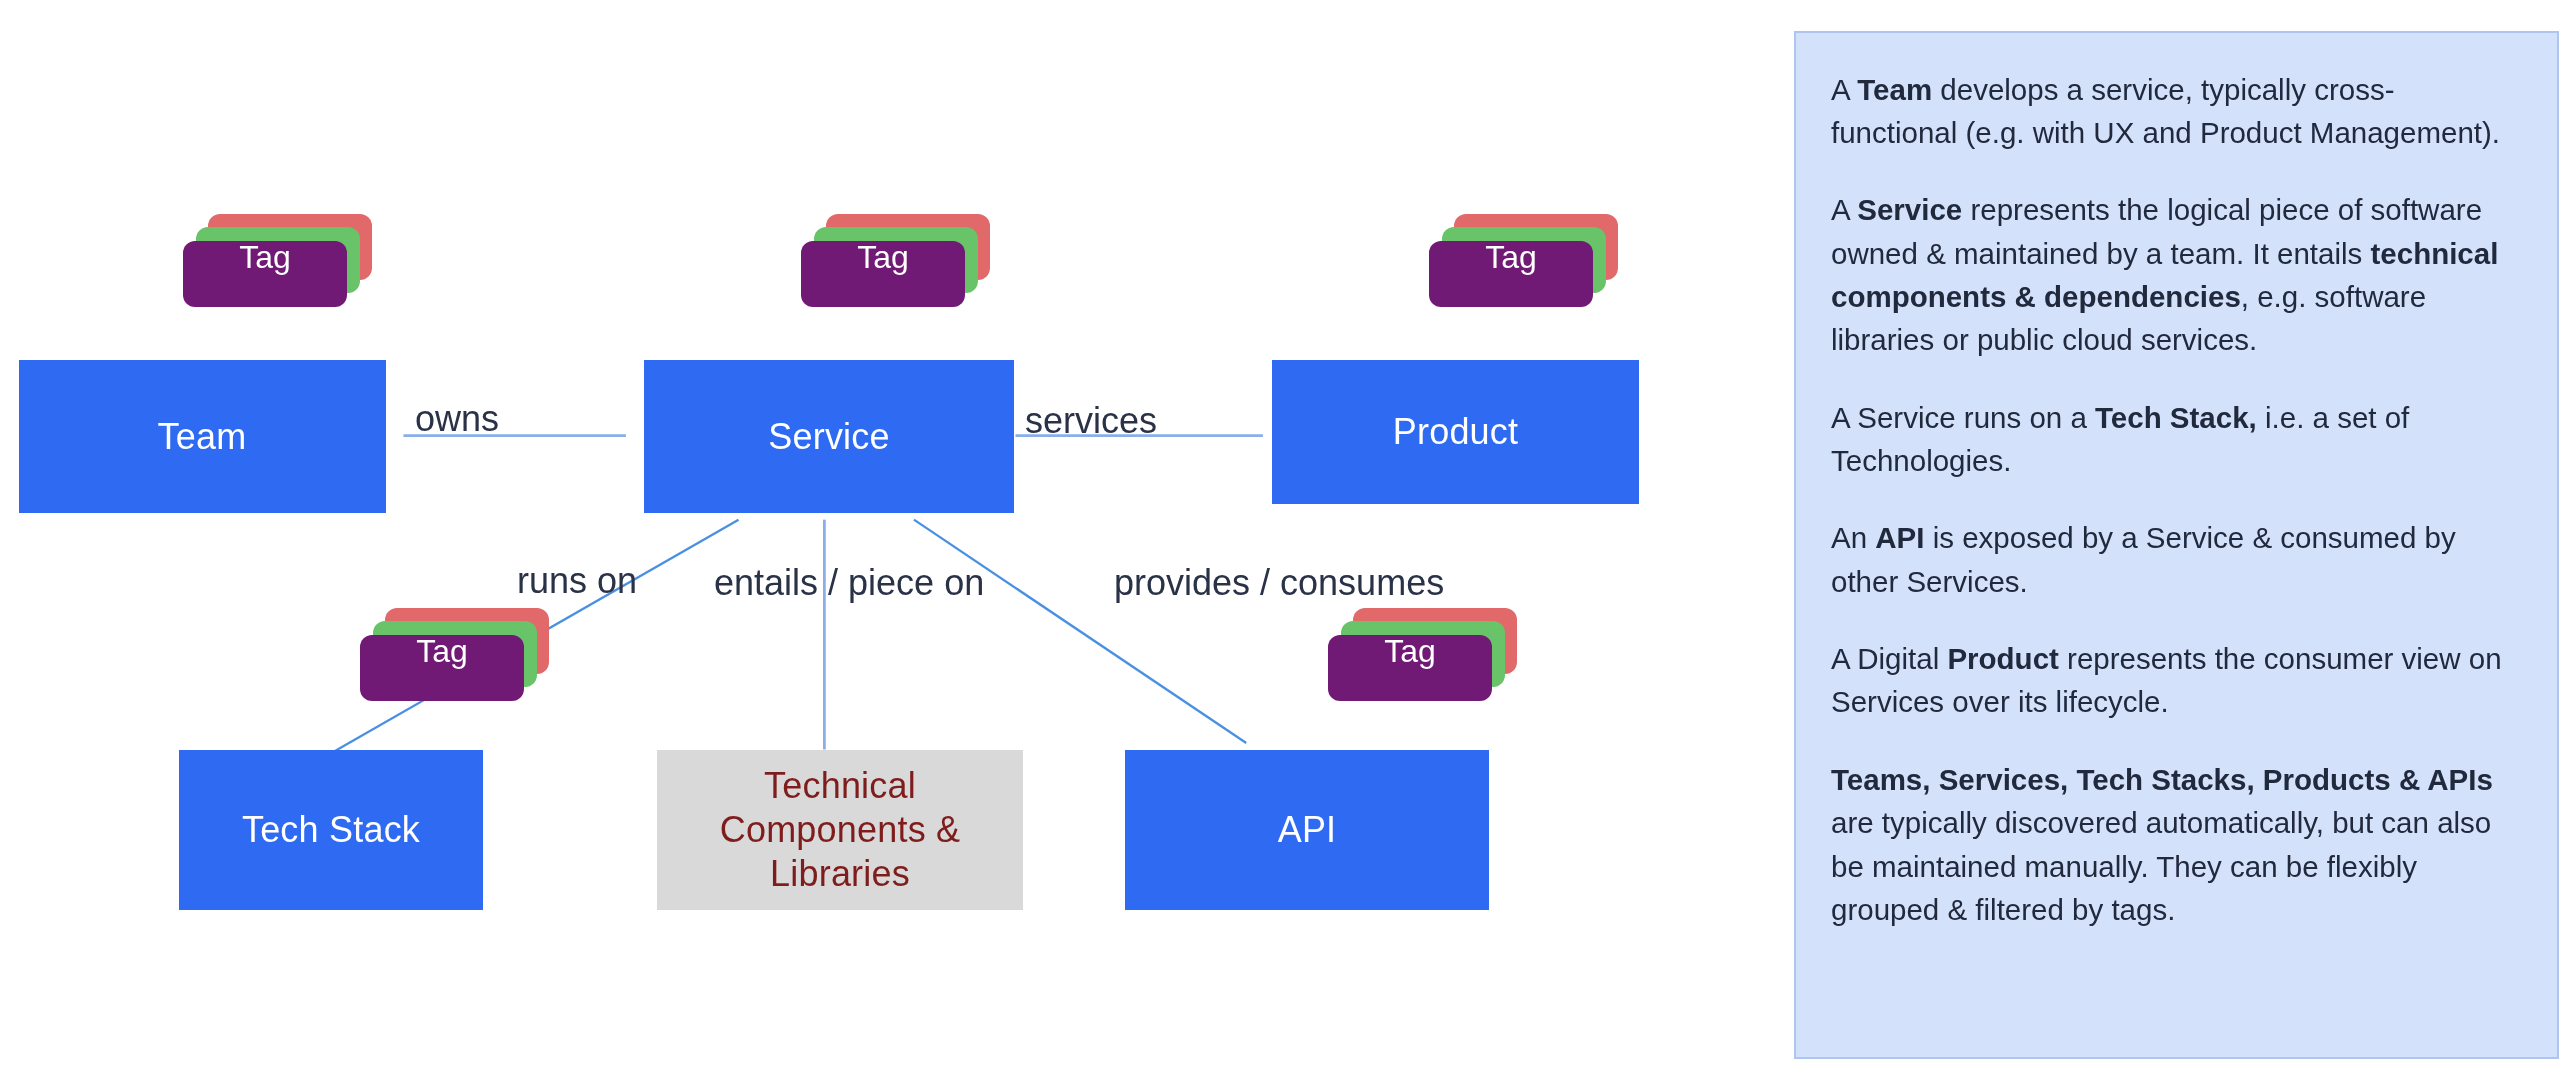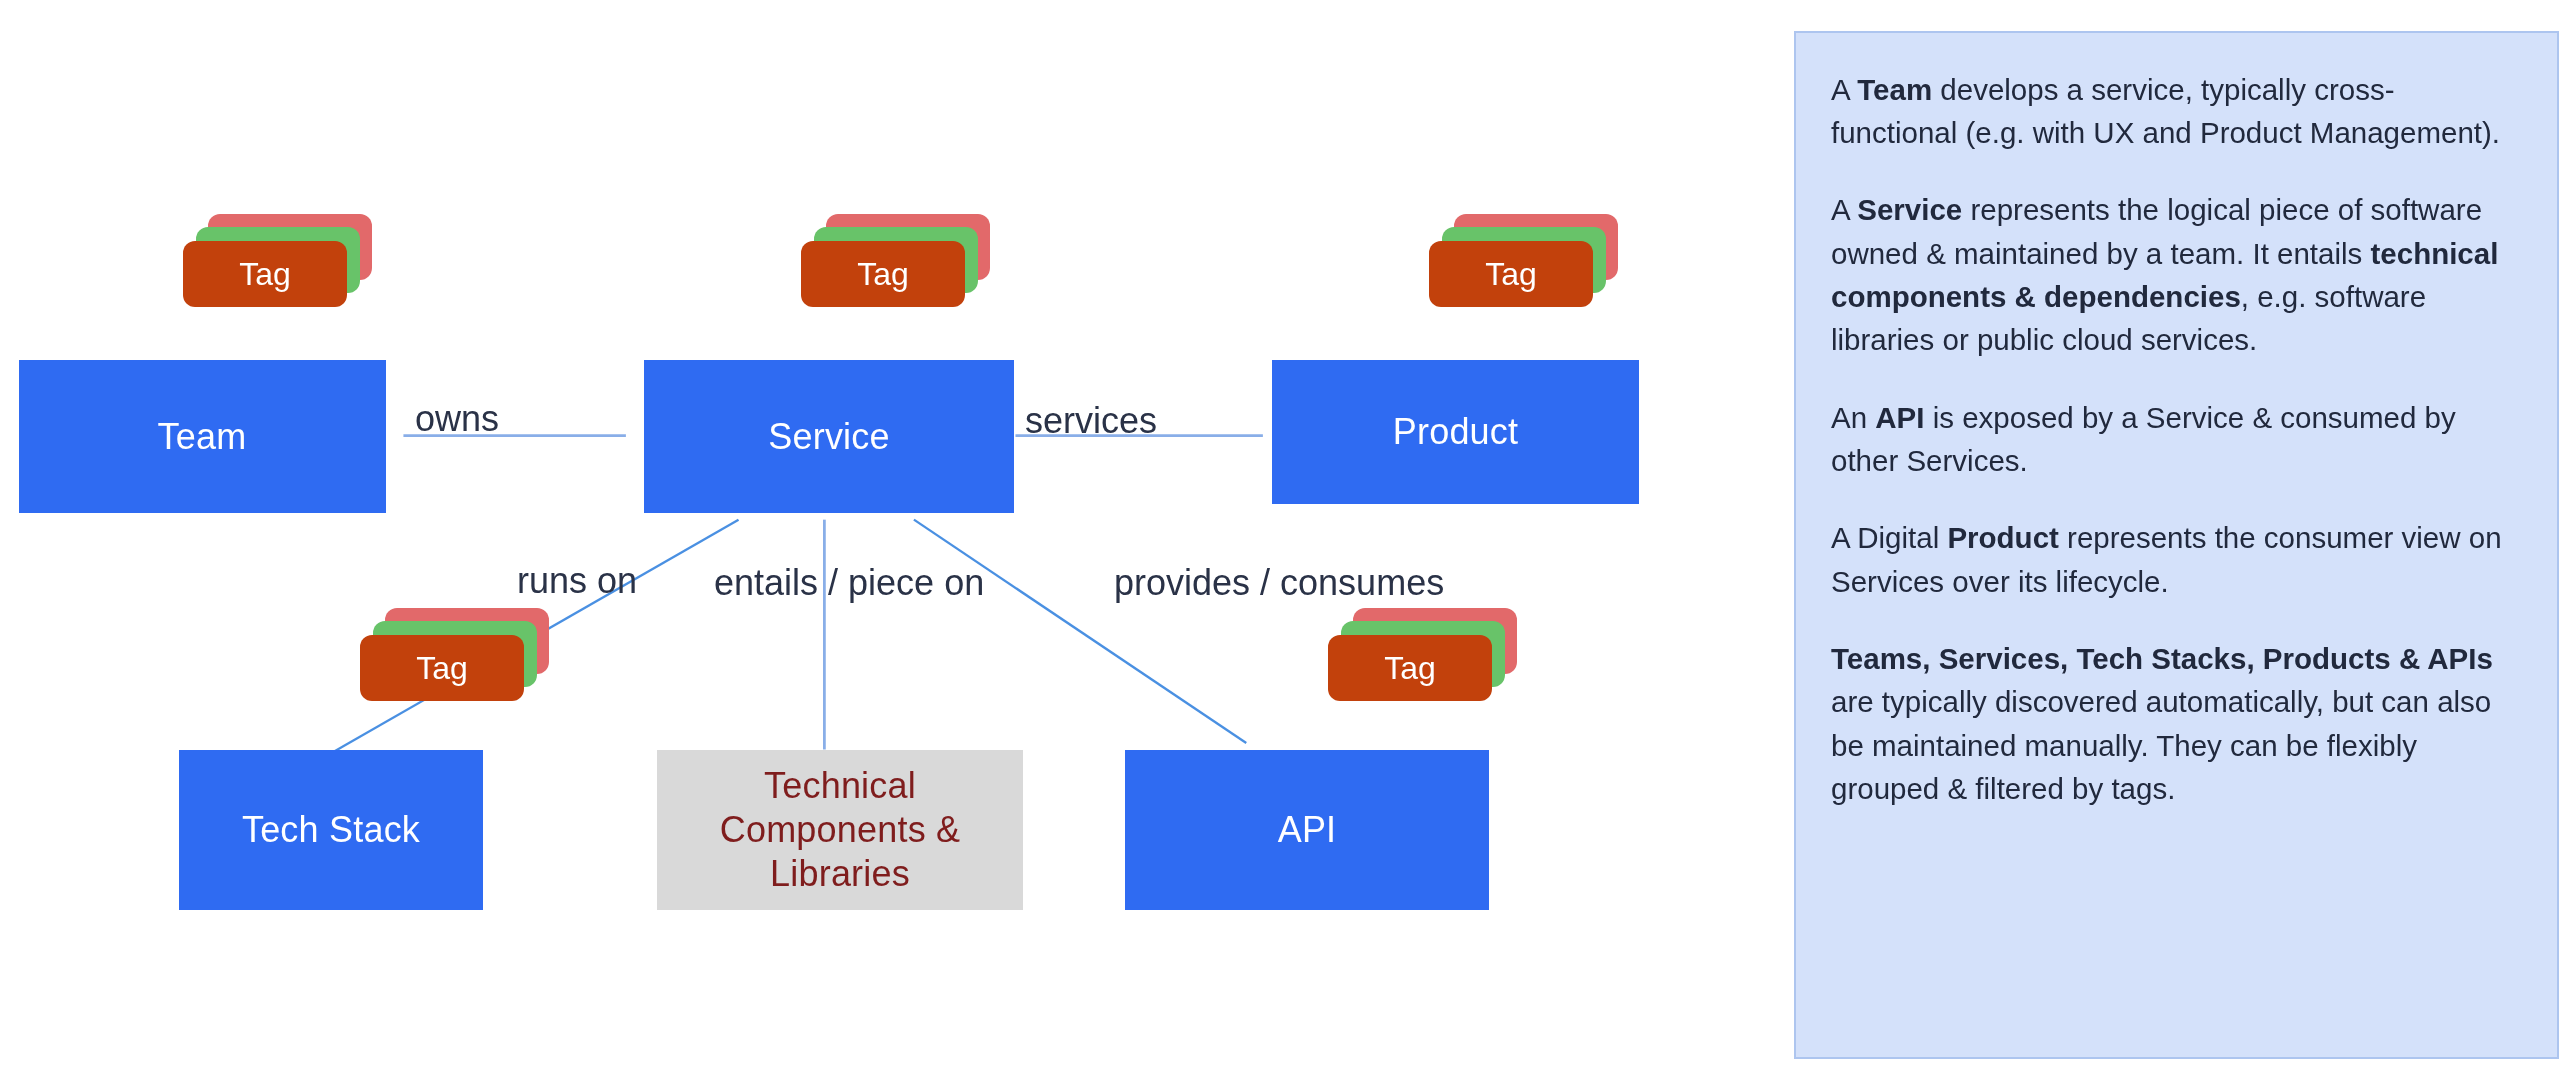--- a/index.html
+++ b/index.html
@@ -57,25 +57,25 @@
   }
   .tagstack .card {
     position: absolute;
     width: 164px;
     height: 66px;
     border-radius: 12px;
   }
   .tagstack .card.red    { background: #e2696a; left: 25px; top: 0px;  z-index: 1; }
   .tagstack .card.green  { background: #68c369; left: 13px; top: 13px; z-index: 2; }
   .tagstack .card.orange {
-    background: #c2410c;
+    background: #701a75;
     left: 0px; top: 27px;
     z-index: 3;
     display: flex;
-    align-items: center;
+    align-items: flex-start;
     justify-content: center;
     color: #ffffff;
     font-size: 32px;
     line-height: 1;
   }
 
   
   .edge-label {
     position: absolute;
     color: #2a3247;
@@ -199,17 +199,18 @@
 
   <div class="edge-label" style="left:714px; top:565px;">entails / piece on</div>
 
   <div class="edge-label" style="left:1103px; top:565px;margin-left:11px;">provides / consumes</div>
 
 </div>
 
 <div id="legend-panel">
   <p class="legend-para"><span>A </span><b>Team</b><span> develops a service, typically cross-functional (e.g. with UX and Product Management).</span></p>
   <p class="legend-para"><span>A </span><b>Service</b><span> represents the logical piece of software owned &amp; maintained by a team. It entails </span><b>technical components &amp; dependencies</b><span>, e.g. software libraries or public cloud services.</span></p>
+  <p class="legend-para"><span>A Service runs on a </span><b>Tech Stack,</b><span> i.e. a set of Technologies.</span></p>
   <p class="legend-para"><span>An </span><b>API</b><span> is exposed by a Service &amp; consumed by other Services.</span></p>
   <p class="legend-para"><span>A Digital </span><b>Product</b><span> represents the consumer view on Services over its lifecycle.</span></p>
   <p class="legend-para"><b>Teams, Services, Tech Stacks, Products &amp; APIs</b><span> are typically discovered automatically, but can also be maintained manually. They can be flexibly grouped &amp; filtered by tags.</span></p>
 </div>
 
 
 </body></html>

